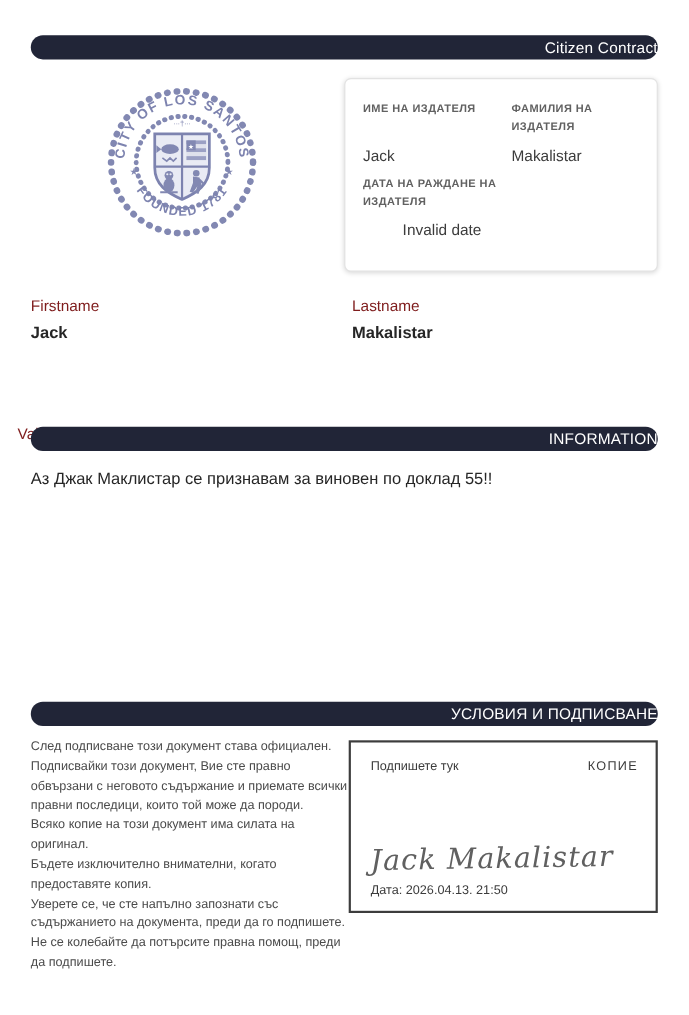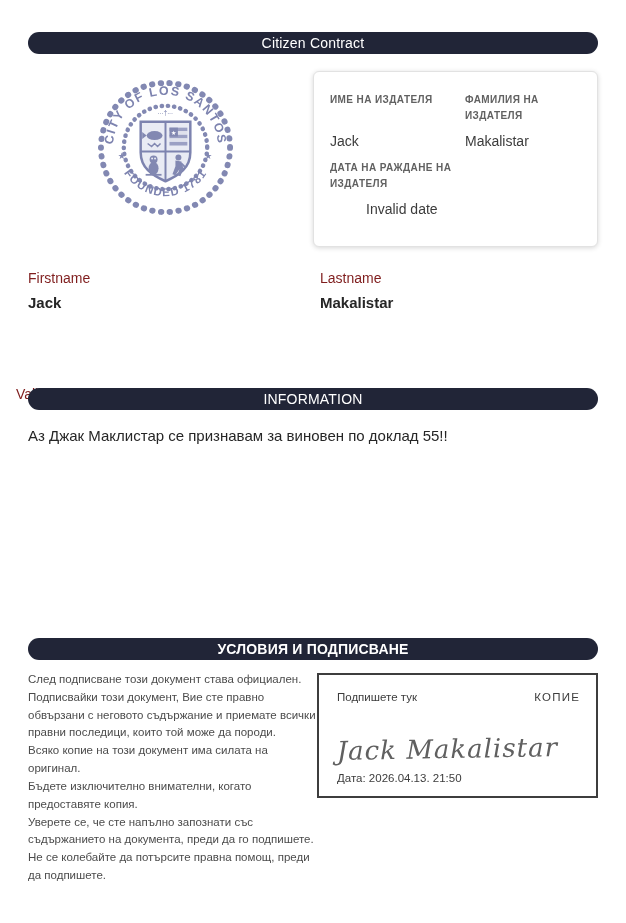--- a/index.html
+++ b/index.html
@@ -10,21 +10,21 @@
     position: relative;
     overflow: hidden;
     color: #262626;
   }
   .page { position: absolute; inset: 0; background: #fff; }
 
   
   .banner {
     position: absolute; left: 28px; width: 570px; height: 22px;
     background: #212537; border-radius: 12px;
-    display: flex; align-items: center; justify-content: center;
+    display: flex; align-items: center; justify-content: flex-end;
     color: #ffffff; font-size: 14px; font-weight: 500; letter-spacing: .2px;
   }
   .banner-title { line-height: 1; }
 
   
   .seal { position: absolute; left: 96px; top: 78px; width: 139px; height: 139px; }
 
   
   .card {
     position: absolute; left: 313px; top: 71px; width: 285px; min-height: 167px;
@@ -47,21 +47,21 @@
 
   
   .info-text { position: absolute; left: 28px; top: 426px; font-size: 15px; color: #262626; line-height: 1.35; }
 
   
   .terms { position: absolute; left: 28px; top: 671px; width: 293px; }
   .terms p { font-size: 11.5px; color: #4b4b4b; line-height: 1.55; }
 
   
   .sigbox {
-    position: absolute; left: 317px; top: 673px; width: 281px; height: 125px;
+    position: absolute; left: 317px; top: 673px; width: 281px; height: 157px;
     border: 2px solid #3d3d3d; background: #fff;
     padding: 16px 16px 12px 18px;
     display: flex; flex-direction: column;
   }
   .sigbox-head { display: flex; justify-content: space-between; align-items: flex-start; }
   .sign-here { font-size: 11.5px; color: #3c3c3c; }
   .copy-label { font-size: 11.5px; color: #3c3c3c; letter-spacing: 1.2px; }
   .sig-spacer { flex: 1 1 auto; }
   .signature {
     font-family: "DejaVu Serif", serif; font-style: italic;
@@ -163,21 +163,21 @@
   <div class="field" style="left:16px; top:340px;margin-top:46px;">
     <div class="field-label">Valid Until</div>
     <div class="field-value"></div>
   </div>
 
   <div class="banner" style="top:388px;">
     <span class="banner-title">INFORMATION</span>
   </div>
   <div class="info-text">Аз Джак Маклистар се признавам за виновен по доклад 55!!</div>
 
-  <div class="banner" style="top:638px;font-weight:bold;">
+  <div class="banner" style="top:638px;">
     <span class="banner-title">УСЛОВИЯ И ПОДПИСВАНЕ</span>
   </div>
 
   <div class="terms">
     <p>След подписване този документ става официален.</p>
     <p>Подписвайки този документ, Вие сте правно обвързани с неговото съдържание и приемате всички правни последици, които той може да породи.</p>
     <p>Всяко копие на този документ има силата на оригинал.</p>
     <p>Бъдете изключително внимателни, когато предоставяте копия.</p>
     <p>Уверете се, че сте напълно запознати със съдържанието на документа, преди да го подпишете.</p>
     <p>Не се колебайте да потърсите правна помощ, преди да подпишете.</p>

